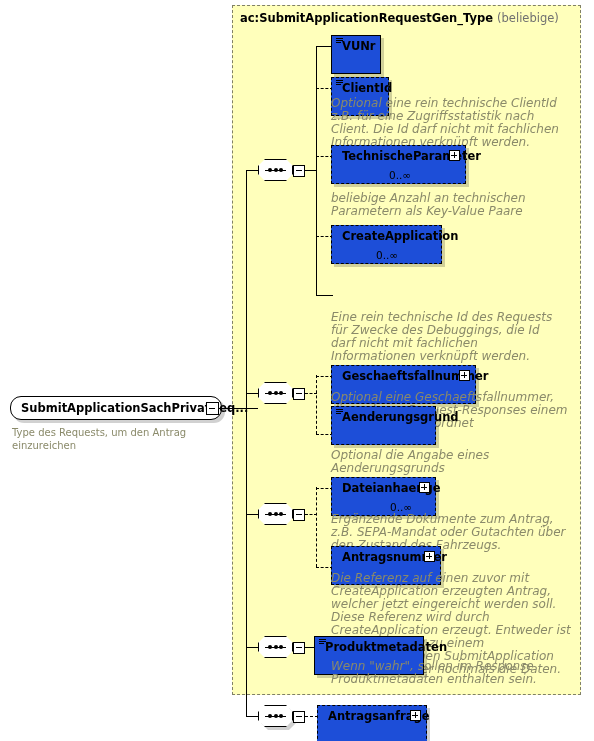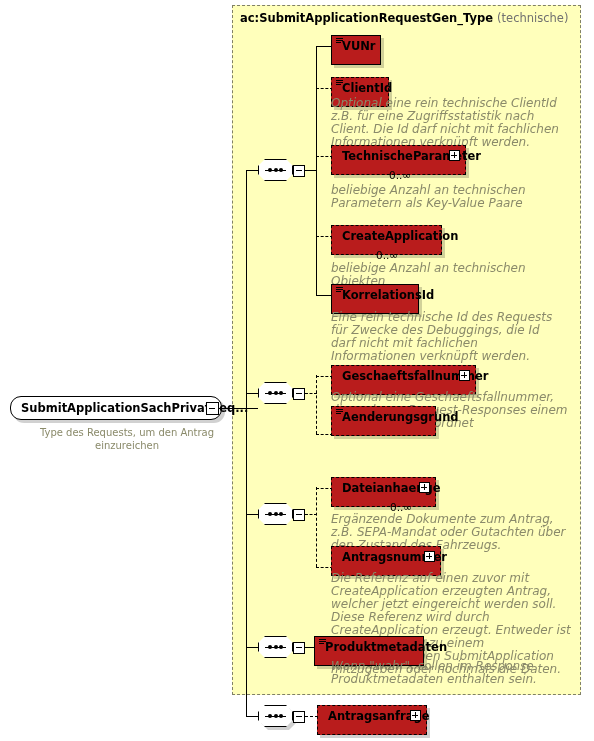--- a/index.html
+++ b/index.html
@@ -43,28 +43,27 @@
   .root-node .rn-label{
     position:absolute;left:10px;top:4px;
     font-size:11.5px;font-weight:bold;color:#000;
     white-space:nowrap;
   }
   .root-desc{
     position:absolute;left:12px;top:426px;
     width:230px;
     font-size:10px;color:#8a8a6a;
     line-height:13px;
-    text-align:center;
   }
 
   
   .el{
     position:absolute;
-    height:30px;
-    background:#b91c1c;
+    height:39px;
+    background:#1d4ed8;
     box-sizing:border-box;
     box-shadow:3px 3px 0 rgba(0,0,0,.18);
   }
   .el.solid{border:1.6px solid #000000;}
   .el.dashed{border:1.6px dashed #000000;}
   .el .el-label{
     position:absolute;top:3px;left:10px;
     font-size:11.5px;font-weight:bold;color:#000;
     white-space:nowrap;
   }
@@ -165,21 +164,21 @@
   .dln.v{width:0;border-left:1.3px dashed #000;}
 </style>
 </head>
 <body>
 
 <div class="canvas">
 
   <div class="ext-box"></div>
   <div class="ext-title">
     <span>ac:SubmitApplicationRequestGen_Type</span>
-    <span class="ext-kind">(technische)</span>
+    <span class="ext-kind">(beliebige)</span>
   </div>
 
   <div class="root-node">
     <span class="rn-label">SubmitApplicationSachPrivatReq...</span>
   </div>
   <div class="root-minus"></div>
   <div class="root-desc">Type des Requests, um den Antrag einzureichen</div>
 
   <div class="ln h" style="left:219px;top:407.5px;width:39px;"></div>
 
@@ -219,38 +218,29 @@
     <span class="el-label">ClientId</span>
   </div>
   <div class="desc" style="left:331px;top:97px;width:230px;">Optional eine rein technische ClientId z.B. für eine Zugriffsstatistik nach Client. Die Id darf nicht mit fachlichen Informationen verknüpft werden.</div>
 
   <div class="dln h" style="left:316px;top:155.5px;width:17px;"></div>
   <div class="el dashed" style="left:331px;top:145px;width:135px;">
     <span class="el-label">TechnischeParameter</span>
     <span class="plus-ico" style="right:5px;"></span>
   </div>
   <div class="mult" style="left:389px;top:169px;">0..∞</div>
-  <div class="desc" style="left:331px;top:184px;width:235px;">beliebige Anzahl an technischen Parametern als Key-Value Paare</div>
+  <div class="desc" style="left:331px;top:192px;width:235px;">beliebige Anzahl an technischen Parametern als Key-Value Paare</div>
 
   <div class="dln h" style="left:316px;top:235.5px;width:17px;"></div>
   <div class="el dashed" style="left:331px;top:225px;width:111px;">
     <span class="el-label">CreateApplication</span>
   </div>
   <div class="mult" style="left:376px;top:249px;">0..∞</div>
-  <div class="desc" style="left:331px;top:262px;width:235px;">beliebige Anzahl an technischen Objekten</div>
 
   <div class="ln h" style="left:316px;top:294.5px;width:17px;"></div>
-  <div class="el solid" style="left:331px;top:284px;width:88px;">
-    <span class="lines-icon">
-        <i></i>
-        <i></i>
-        <i></i>
-      </span>
-    <span class="el-label">KorrelationsId</span>
-  </div>
   <div class="desc" style="left:331px;top:311px;width:235px;">Eine rein technische Id des Requests für Zwecke des Debuggings, die Id darf nicht mit fachlichen Informationen verknüpft werden.</div>
 
   <div class="seq" style="left:258px;top:382px;">
     <div class="octshadow"></div>
     <div class="oct"></div>
     <div class="bar"></div>
     <div class="dot d1"></div>
       <div class="dot d2"></div>
       <div class="dot d3"></div>
     <div class="minus-ico"></div>
@@ -268,20 +258,21 @@
 
   <div class="dln h" style="left:316px;top:433.5px;width:17px;"></div>
   <div class="el dashed" style="left:331px;top:406px;width:105px;">
     <span class="lines-icon">
         <i></i>
         <i></i>
         <i></i>
       </span>
     <span class="el-label">Aenderungsgrund</span>
   </div>
+  <div class="desc" style="left:331px;top:449px;width:240px;">Optional die Angabe eines Aenderungsgrunds</div>
 
   <div class="seq" style="left:258px;top:503px;">
     <div class="octshadow"></div>
     <div class="oct"></div>
     <div class="bar"></div>
     <div class="dot d1"></div>
       <div class="dot d2"></div>
       <div class="dot d3"></div>
     <div class="minus-ico"></div>
   </div>

